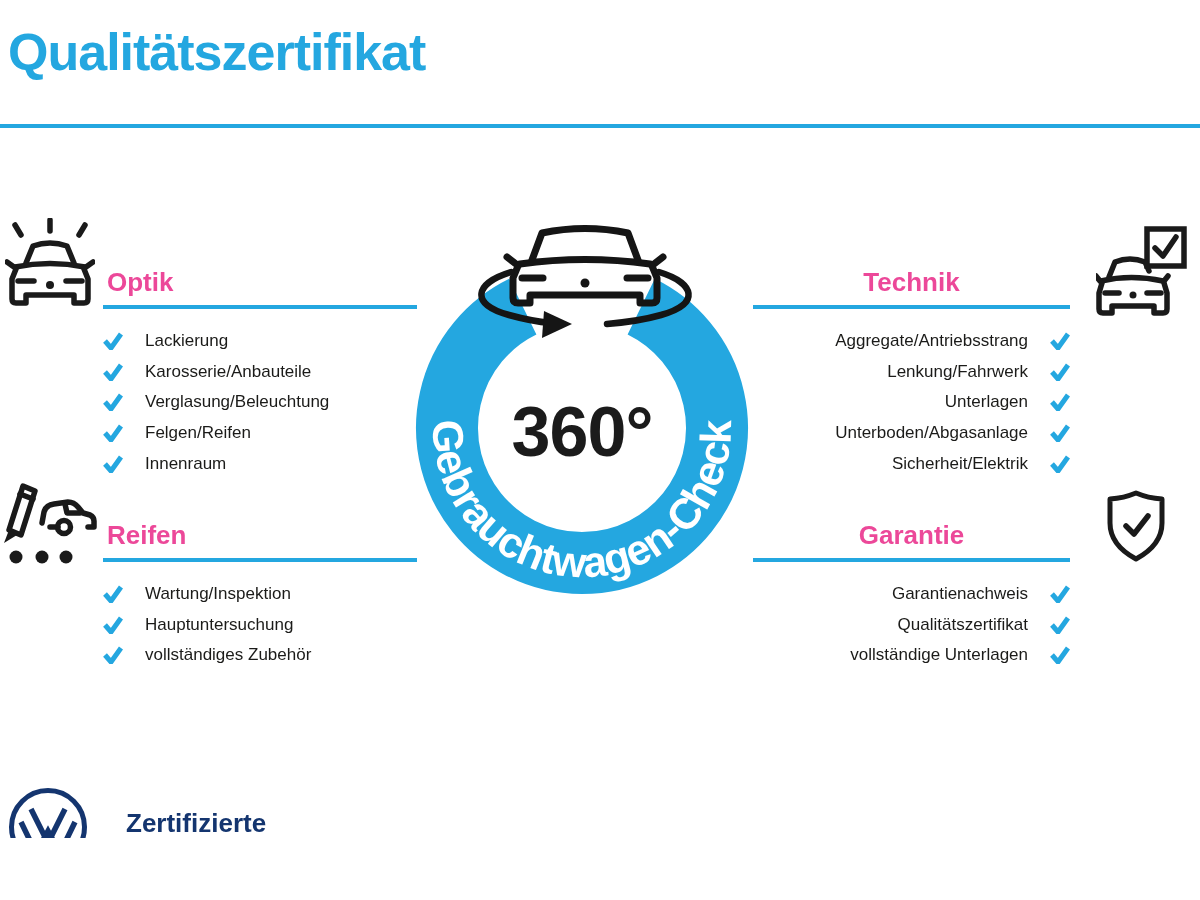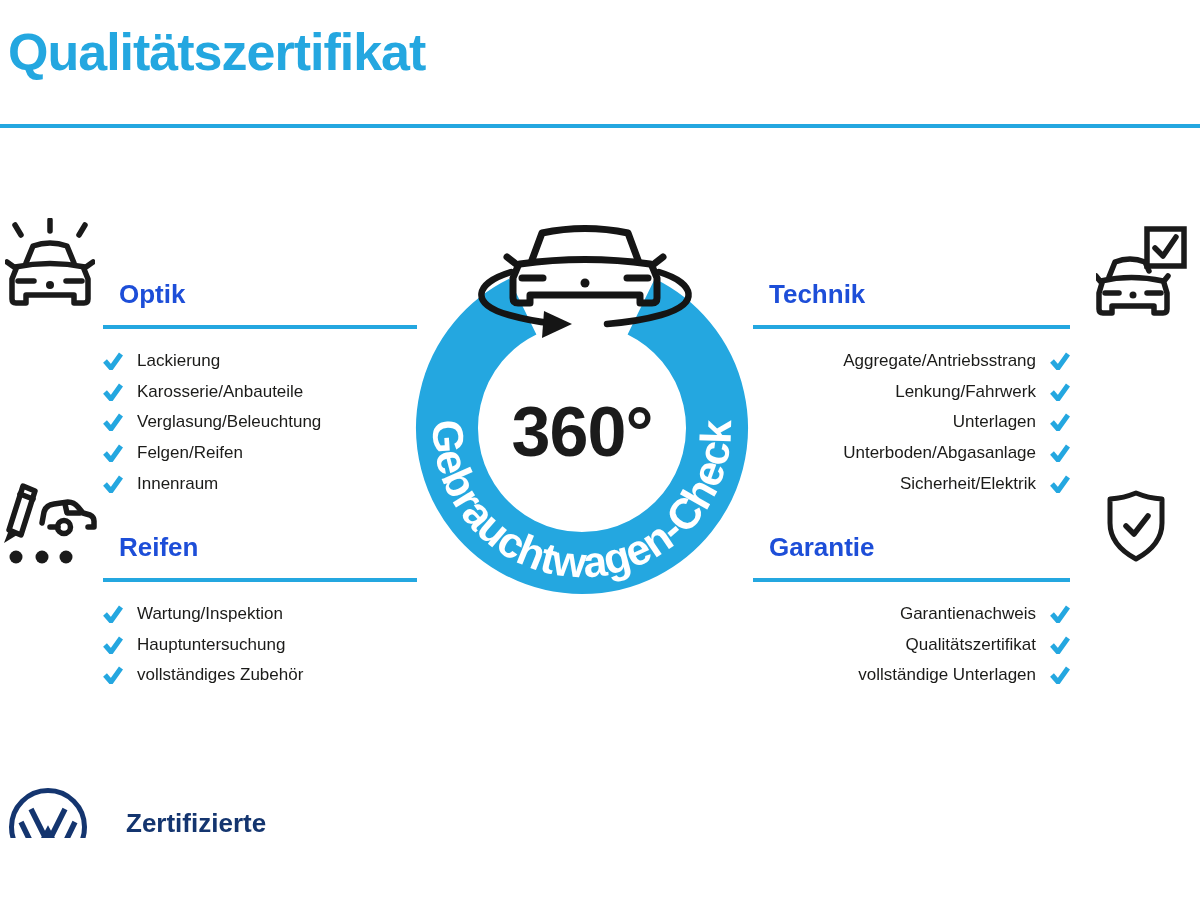--- a/index.html
+++ b/index.html
@@ -10,25 +10,25 @@
   *{box-sizing:border-box;}
   html,body{margin:0;padding:0;background:#fff;}
   body{font-family:"Liberation Sans",sans-serif;}
   .canvas{position:relative;width:1200px;height:838px;background:#fff;overflow:hidden;}
 
   .page-title{position:absolute;left:8px;top:22px;margin:0;
     font-size:52px;font-weight:bold;color:var(--accent);letter-spacing:-1px;}
   .top-rule{position:absolute;left:0;top:124px;width:1200px;height:4px;background:var(--accent);}
 
   .sec{position:absolute;}
-  .sec h2{margin:16px;font-size:26px;line-height:30px;font-weight:bold;color:#1d4ed8;}
+  .sec h2{margin:4px;font-size:26px;line-height:30px;font-weight:bold;color:#ec4899;}
   .sec .rule{height:4px;background:var(--accent);margin-top:8px;}
-  .sec.right{text-align:left;}
+  .sec.right{text-align:center;}
   .items{list-style:none;margin:17px 0 0 0;padding:0;}
-  .items li{height:30.6px;display:flex;align-items:center;gap:14px;
+  .items li{height:30.6px;display:flex;align-items:center;gap:22px;
     font-size:17px;color:var(--ink);white-space:nowrap;}
   .sec.right .items li{justify-content:flex-end;}
   .check{flex:0 0 auto;display:block;}
 
   #sec-optik   {left:103px;top:263px;width:314px;}
   #sec-technik {left:753px;top:263px;width:317px;}
   #sec-wartung {left:103px;top:516px;width:314px;}
   #sec-garantie{left:753px;top:516px;width:317px;}
 
   .abs{position:absolute;}

